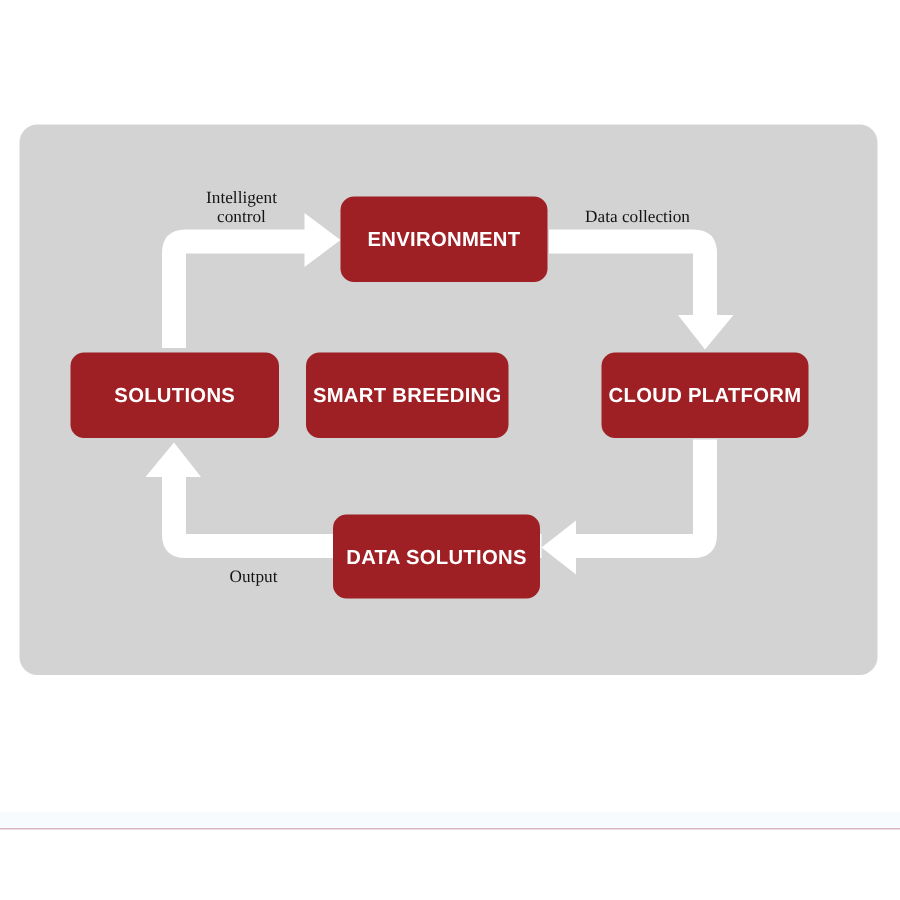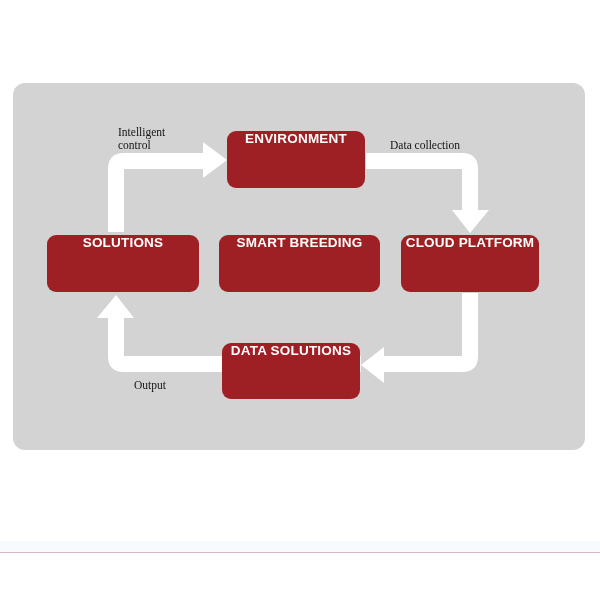--- a/index.html
+++ b/index.html
@@ -32,56 +32,57 @@
     background: #d3d3d3;
     border-radius: 12px;
   }
 
   
   .node {
     position: absolute;
     background: #9e1f24;
     border-radius: 9px;
     display: flex;
-    align-items: flex-start;
+    align-items: center;
     justify-content: center;
     box-sizing: border-box;
   }
   .node-label {
     color: #ffffff;
     font-family: "Liberation Sans", sans-serif;
     font-weight: bold;
     font-size: 13.5px;
     letter-spacing: 0.2px;
     white-space: nowrap;
     text-align: center;
   }
 
   .node-environment   { left: 227px; top: 131px; width: 138px; height: 57px; }
-  .node-solutions     { left: 47px;  top: 235px; width: 152px; height: 57px; }
-  .node-smartbreeding { left: 219px; top: 235px; width: 161px; height: 57px; }
+  .node-solutions     { left: 47px;  top: 235px; width: 139px; height: 57px; }
+  .node-smartbreeding { left: 204px; top: 235px; width: 135px; height: 57px; }
   .node-cloudplatform { left: 401px; top: 235px; width: 138px; height: 57px; }
   .node-dataanalysis  { left: 222px; top: 343px; width: 138px; height: 56px; }
 
   
   .arrows {
     position: absolute;
     left: 0; top: 0;
     width: 600px;
     height: 600px;
     pointer-events: none;
   }
 
   
   .edge-label {
     position: absolute;
     font-family: "Liberation Serif", "DejaVu Serif", serif;
     font-size: 11.5px;
     color: #141414;
     line-height: 13px;
+    text-align: center;
     white-space: pre-line;
   }
   .lbl-intelligent-control { left: 118px; top: 126px; width: 86px; }
   .lbl-data-collection     { left: 371px; top: 139px; width: 108px; text-align: center; }
   .lbl-output              { left: 134px; top: 379px; width: 70px; }
   .lbl-data-distribution   { left: 388px; top: 376px; width: 92px; }
 
   
   .footer-band {
     position: absolute;

